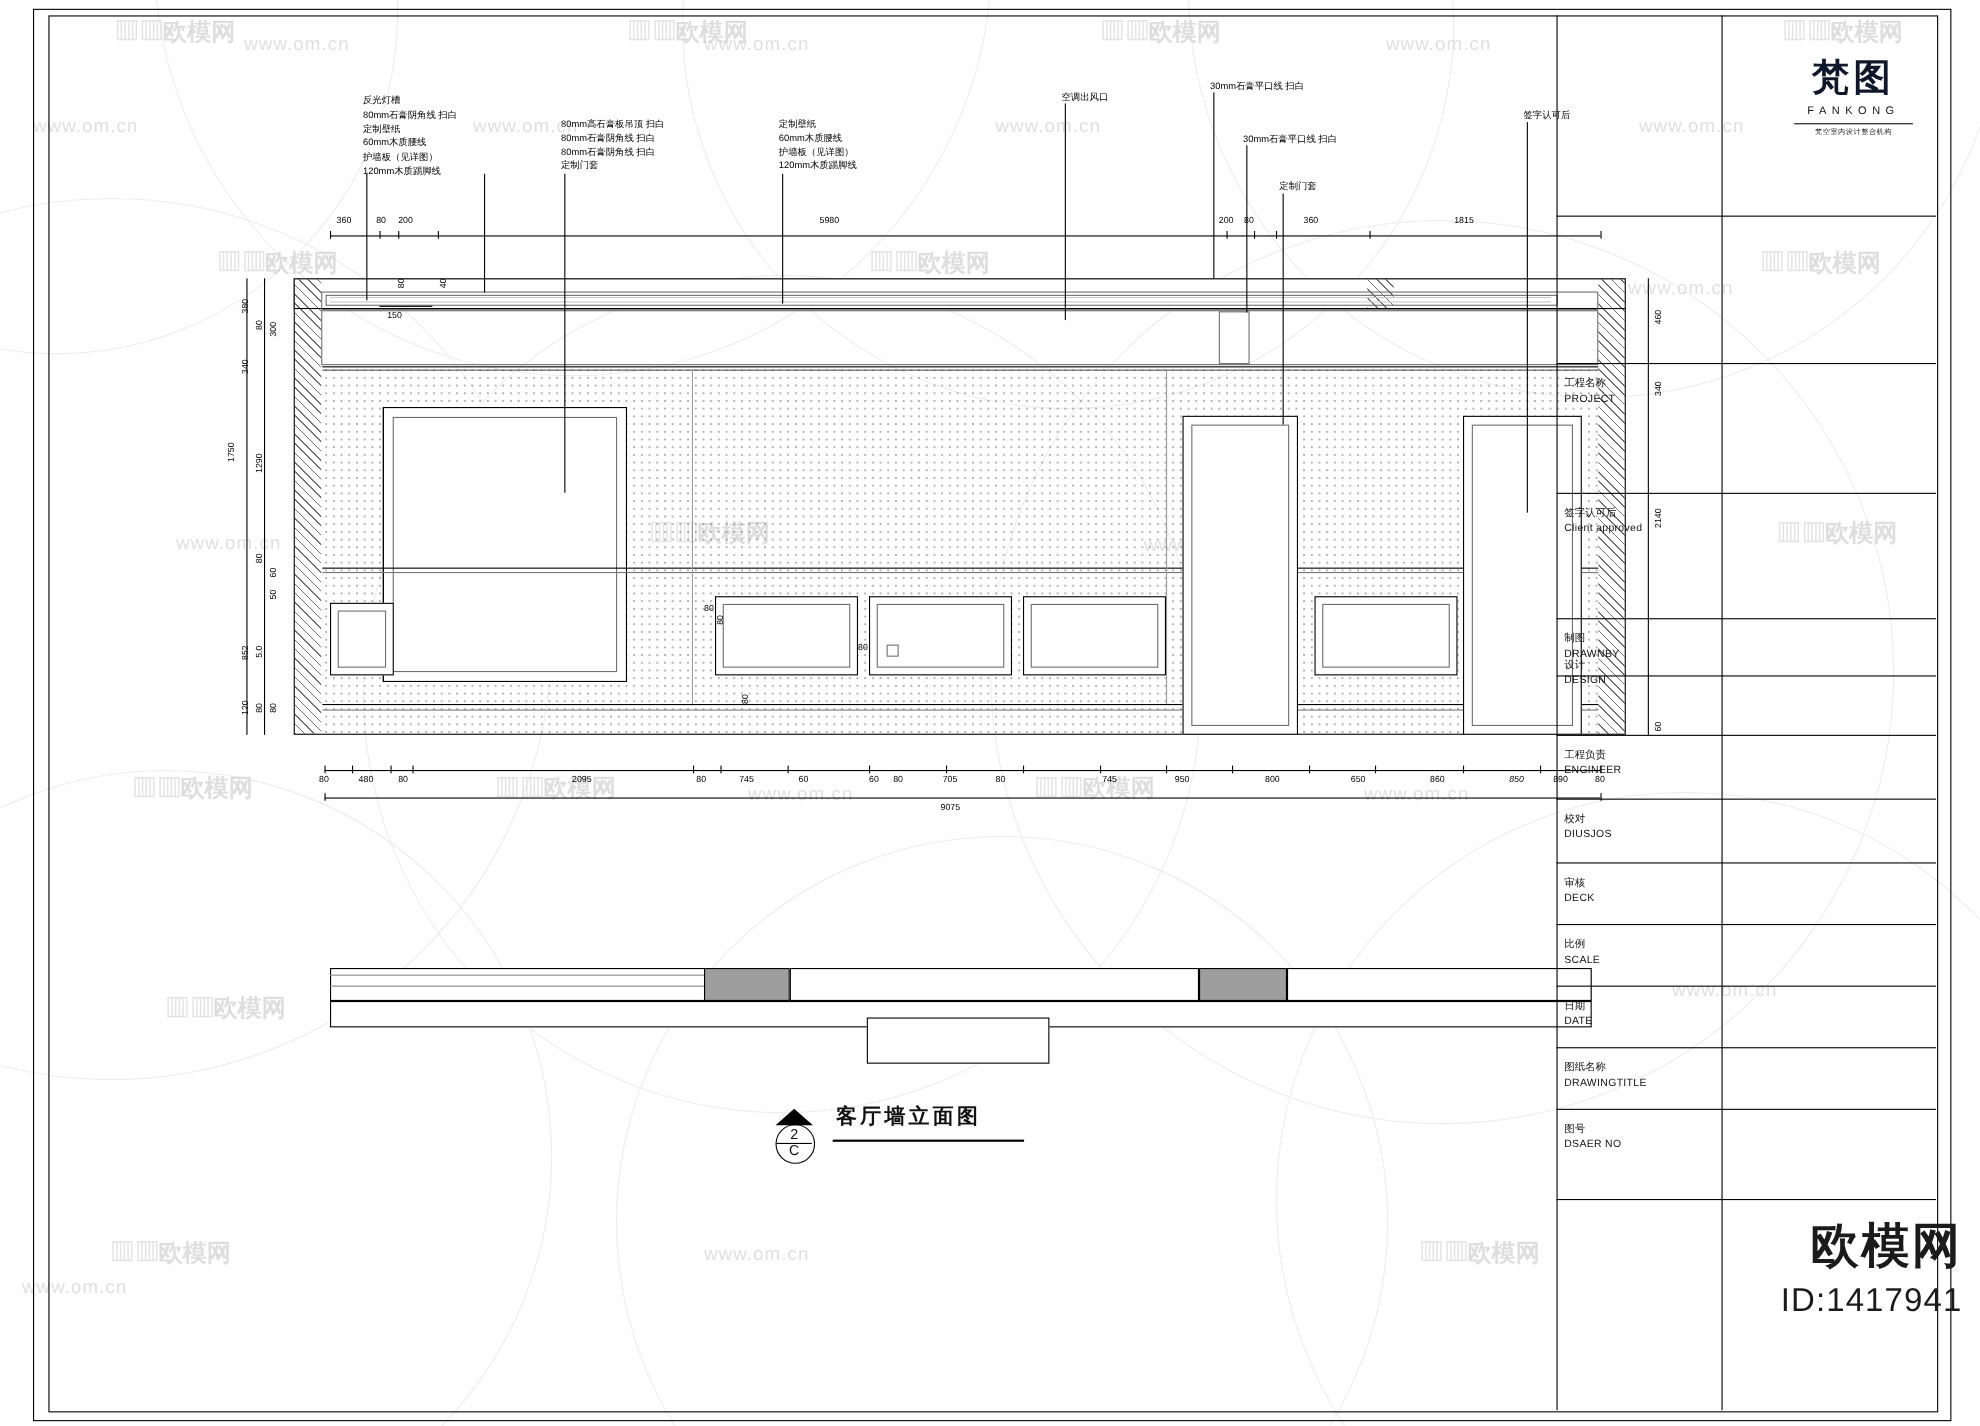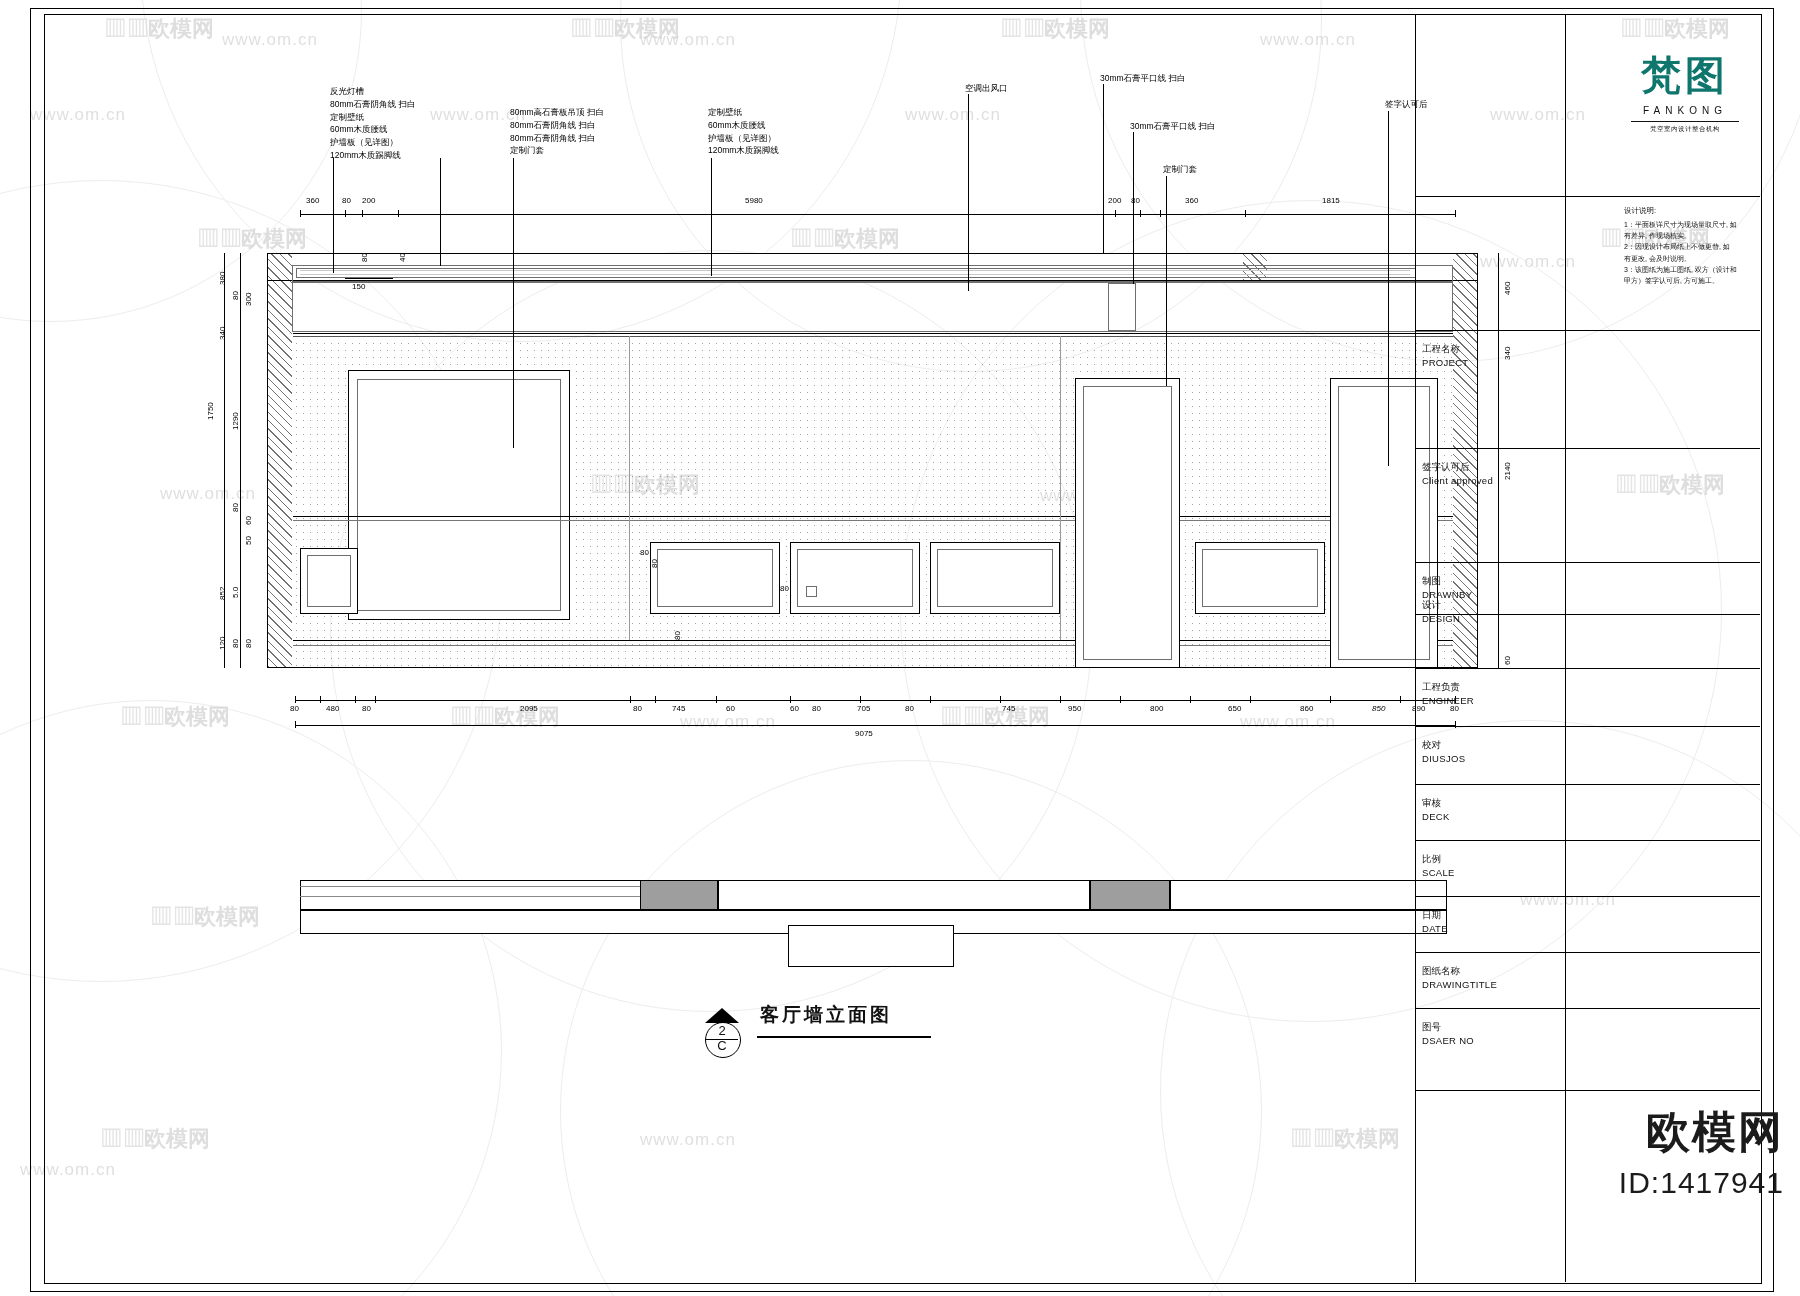--- a/index.html
+++ b/index.html
@@ -25,21 +25,21 @@
 
   
   .titleblock{position:absolute;left:1415px;top:14px;width:150px;height:1268px;border-left:1px solid #000;}
   .tb-col2{position:absolute;left:1565px;top:14px;width:195px;height:1268px;border-left:1px solid #000;}
   .tb-row{position:absolute;left:1415px;width:345px;border-top:1px solid #000;}
   .tb-cell{position:absolute;left:1422px;width:180px;font-size:9px;line-height:1.45;}
   .tb-cn{font-size:9.5px;}
   .tb-en{font-size:9.5px;letter-spacing:.3px;}
 
   .logo-box{position:absolute;left:1625px;top:48px;width:120px;text-align:center;}
-  .logo-glyph{font-size:40px;font-weight:bold;letter-spacing:4px;color:#0f766e;font-family:"DejaVu Sans",sans-serif;}
+  .logo-glyph{font-size:34px;font-weight:bold;letter-spacing:4px;color:#0f172a;font-family:"DejaVu Sans",sans-serif;}
   .logo-sub{font-size:10px;letter-spacing:5px;margin-top:2px;}
   .logo-line{width:108px;height:1px;background:#111;margin:5px auto 3px;}
   .logo-tag{font-size:6.5px;letter-spacing:.5px;color:#222;}
 
   .notes{position:absolute;left:1624px;top:205px;width:134px;font-size:7px;line-height:1.6;color:#111;}
   .notes .nt-h{font-size:7.5px;margin-bottom:2px;}
 
   
   .drawing{position:absolute;left:0;top:0;width:1415px;height:1296px;}
 
@@ -356,28 +356,20 @@
   <div class="titleblock"></div>
   <div class="tb-col2"></div>
 
   <div class="logo-box">
     <div class="logo-glyph">梵图</div>
     <div class="logo-sub">FANKONG</div>
     <div class="logo-line"></div>
     <div class="logo-tag">梵空室内设计整合机构</div>
   </div>
 
-  <div class="notes">
-    <div class="nt-h">设计说明:</div>
-    <div>
-      1：平面板详尺寸为现场量取尺寸, 如<br>有差异, 作现场核实。<br>
-      2：因现设计布局纸上不做更替, 如<br>有更改, 会及时说明。<br>
-      3：该图纸为施工图纸, 双方（设计和<br>甲方）签字认可后, 方可施工。
-    </div>
-  </div>
 
   <div class="tb-row" style="top:196px;width:345px;"></div>
   <div class="tb-row" style="top:330px;width:345px;"></div>
   <div class="tb-row" style="top:448px;width:345px;"></div>
   <div class="tb-row" style="top:562px;width:345px;"></div>
   <div class="tb-row" style="top:614px;width:345px;"></div>
   <div class="tb-row" style="top:668px;width:345px;"></div>
   <div class="tb-row" style="top:726px;width:345px;"></div>
   <div class="tb-row" style="top:784px;width:345px;"></div>
   <div class="tb-row" style="top:840px;width:345px;"></div>

